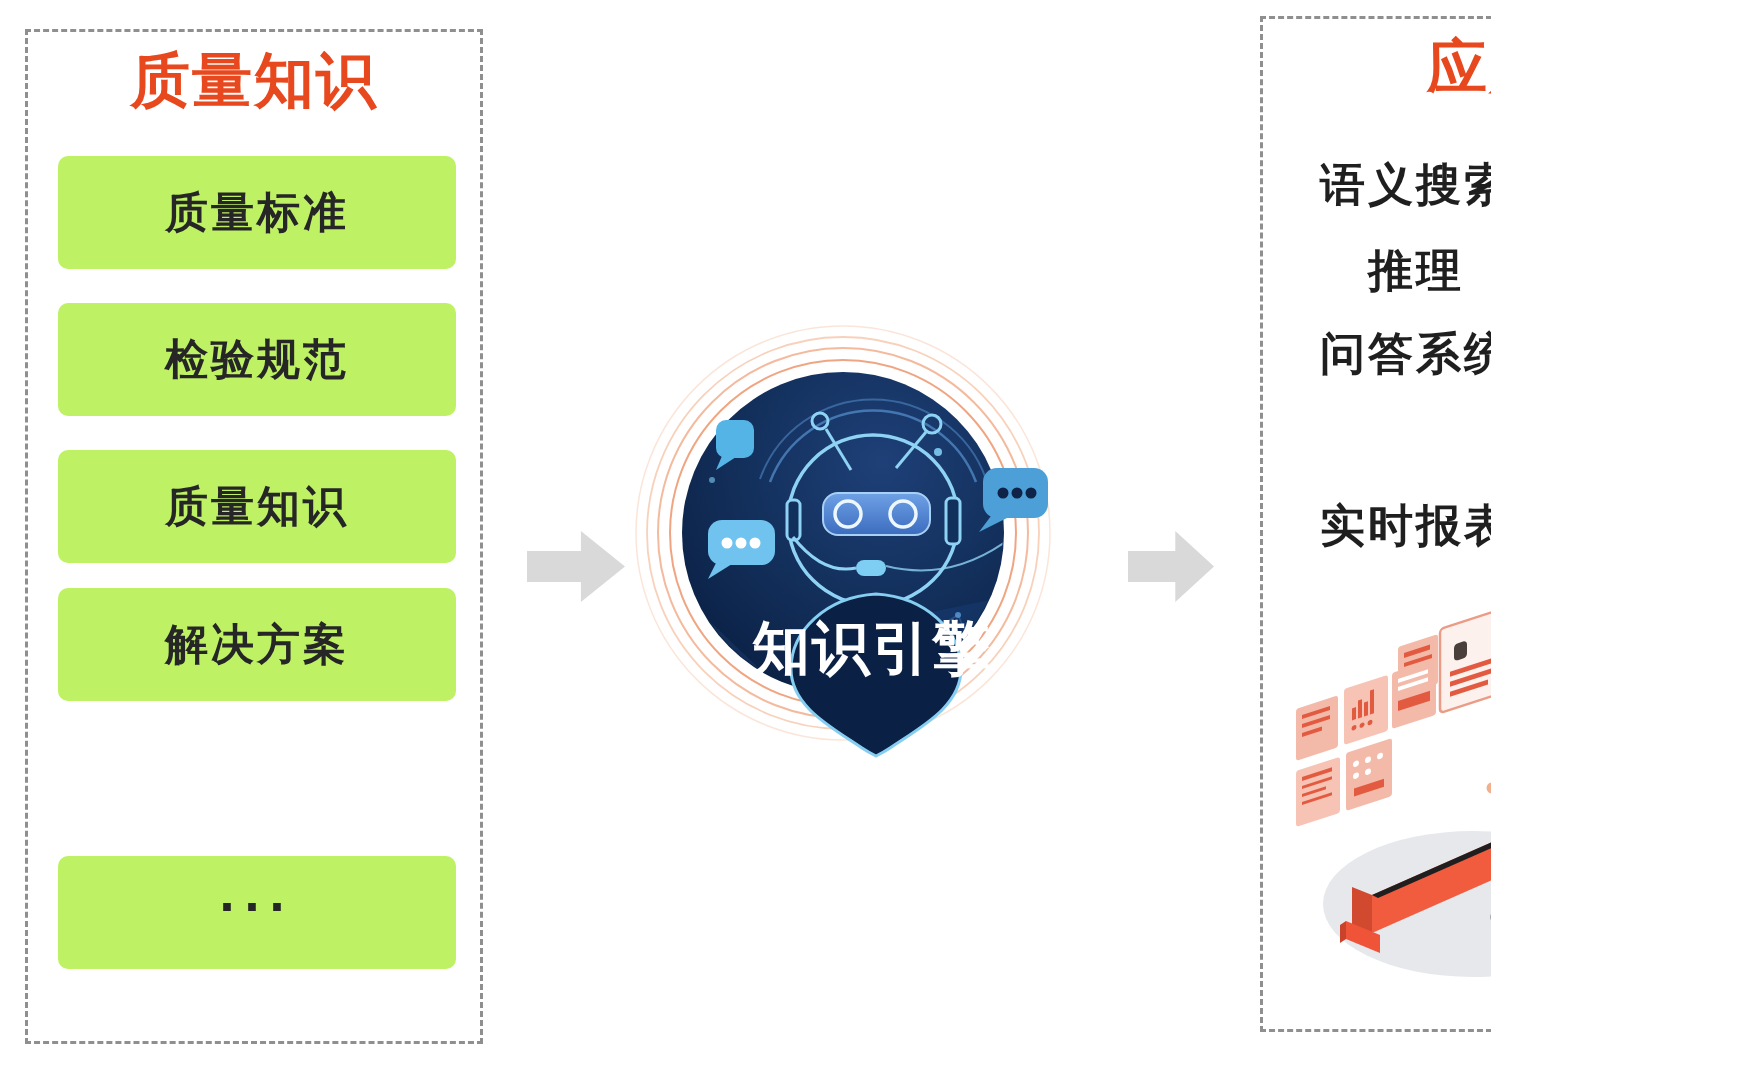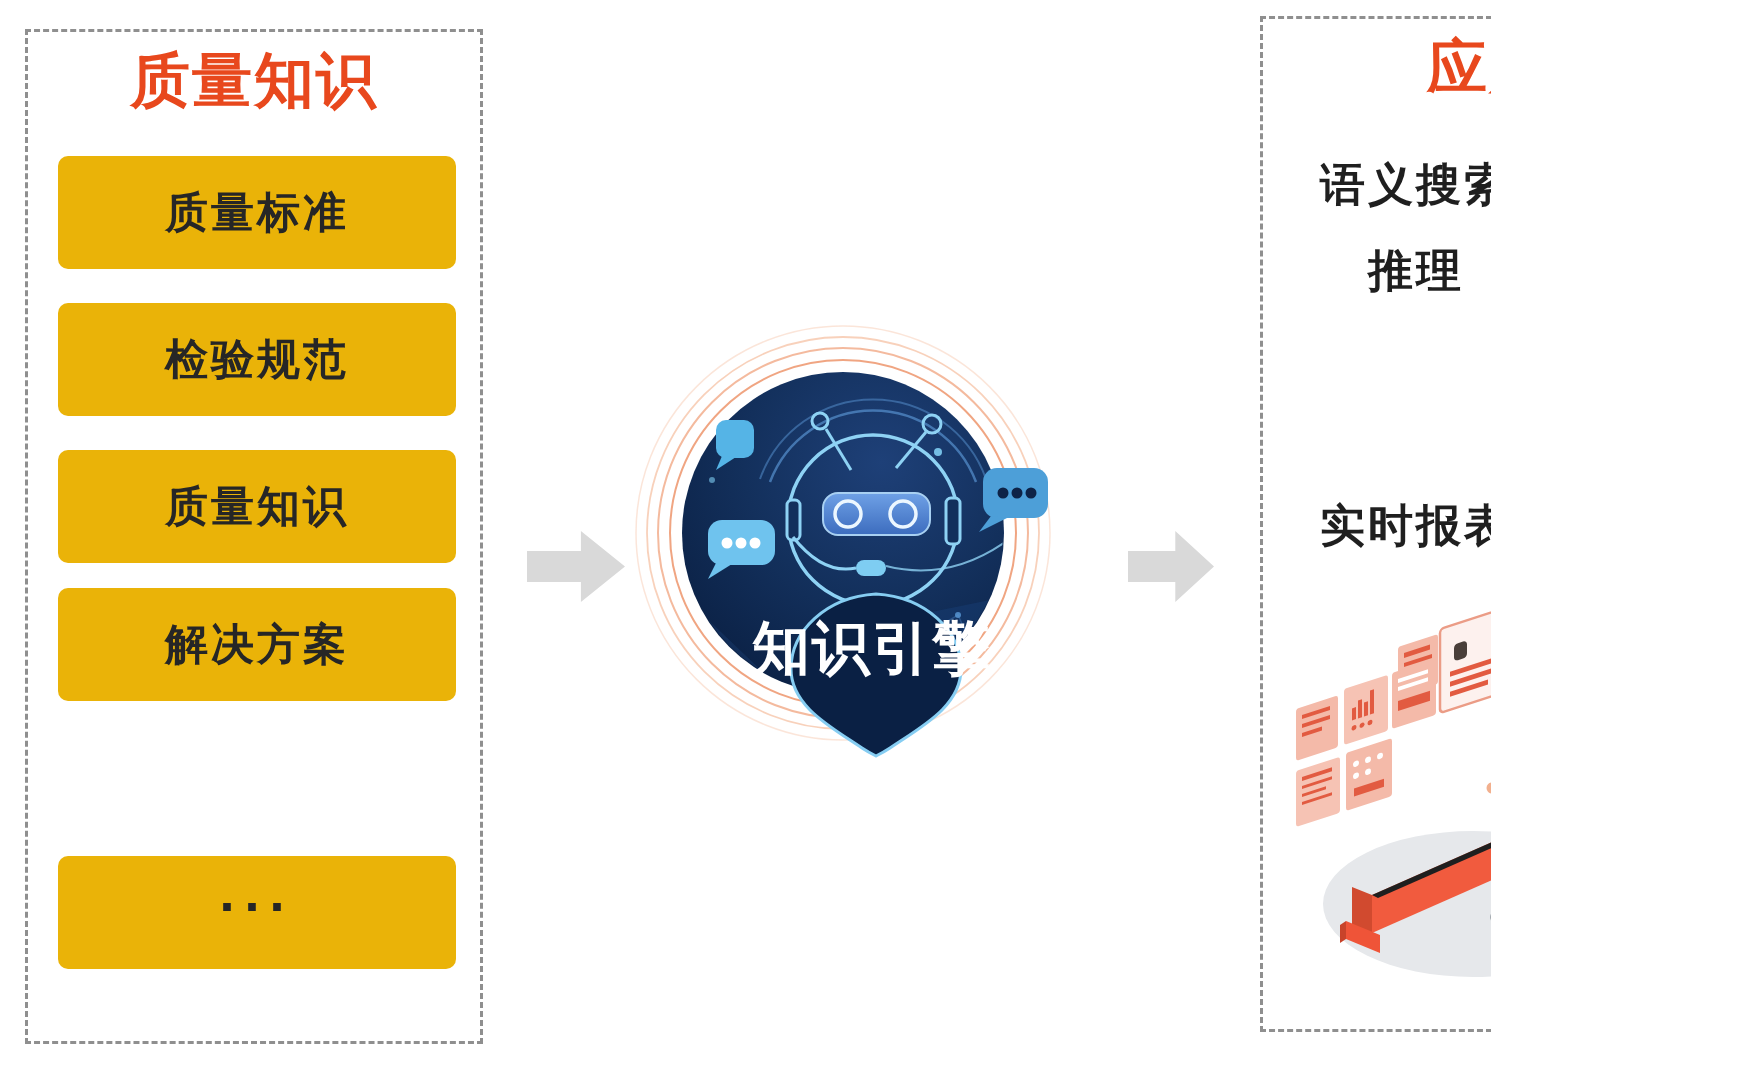--- a/index.html
+++ b/index.html
@@ -8,21 +8,21 @@
     font-family:"Liberation Sans","DejaVu Sans",sans-serif;
   }
   .panel{position:absolute;border:3px dashed #8f8f8f;box-sizing:border-box;background:#ffffff;}
   .panel.left{left:25px;top:29px;width:458px;height:1015px;}
   .panel.right{left:1260px;top:16px;width:458px;height:1016px;}
   .panel-title{
     position:absolute;top:16px;left:0;width:100%;text-align:center;
     font-size:60px;font-weight:800;color:#E8481D;letter-spacing:2px;line-height:1.1;
   }
   .kbox{
-    position:absolute;left:30px;width:398px;height:113px;background:#eab308;border-radius:10px;
+    position:absolute;left:30px;width:398px;height:113px;background:#bef264;border-radius:10px;
     display:flex;align-items:center;justify-content:center;
   }
   .kbox span{font-size:43px;font-weight:700;color:#262626;letter-spacing:3px;}
   .kbox.dots span{font-size:54px;font-weight:900;letter-spacing:10px;transform:translateY(-34%);}
   .app-item{
     position:absolute;left:0;width:306px;text-align:center;
     font-size:45px;font-weight:700;color:#1f1f1f;letter-spacing:3px;line-height:1;
   }
   .arrow{
     position:absolute;top:531px;height:71px;background:#D9D9D9;
@@ -143,20 +143,21 @@
       <circle cx="1031" cy="493" r="5.5" fill="#0E2347"></circle>
     </g>
 
     <text class="engine-label" x="872" y="668" text-anchor="middle" fill="#ffffff">知识引擎</text>
   </svg>
 
   <div class="panel right">
     <div class="panel-title">应用</div>
     <div class="app-item" style="top:143px">语义搜索</div>
     <div class="app-item" style="top:229px">推理</div>
+    <div class="app-item" style="top:312px">问答系统</div>
     <div class="app-item" style="top:484px">实时报表</div>
 
     <svg class="illus" viewBox="1263 600 452 444">
 
       <ellipse cx="1473" cy="913" rx="150" ry="73" fill="#E6E8EB"></ellipse>
 
       <g>
         <g transform="translate(1398,706) skewY(-18)">
           <rect x="0" y="-50" width="40" height="50" rx="3" fill="#F4BAA9"></rect>
           <rect x="6" y="-42" width="26" height="5" fill="#E25B41"></rect>

